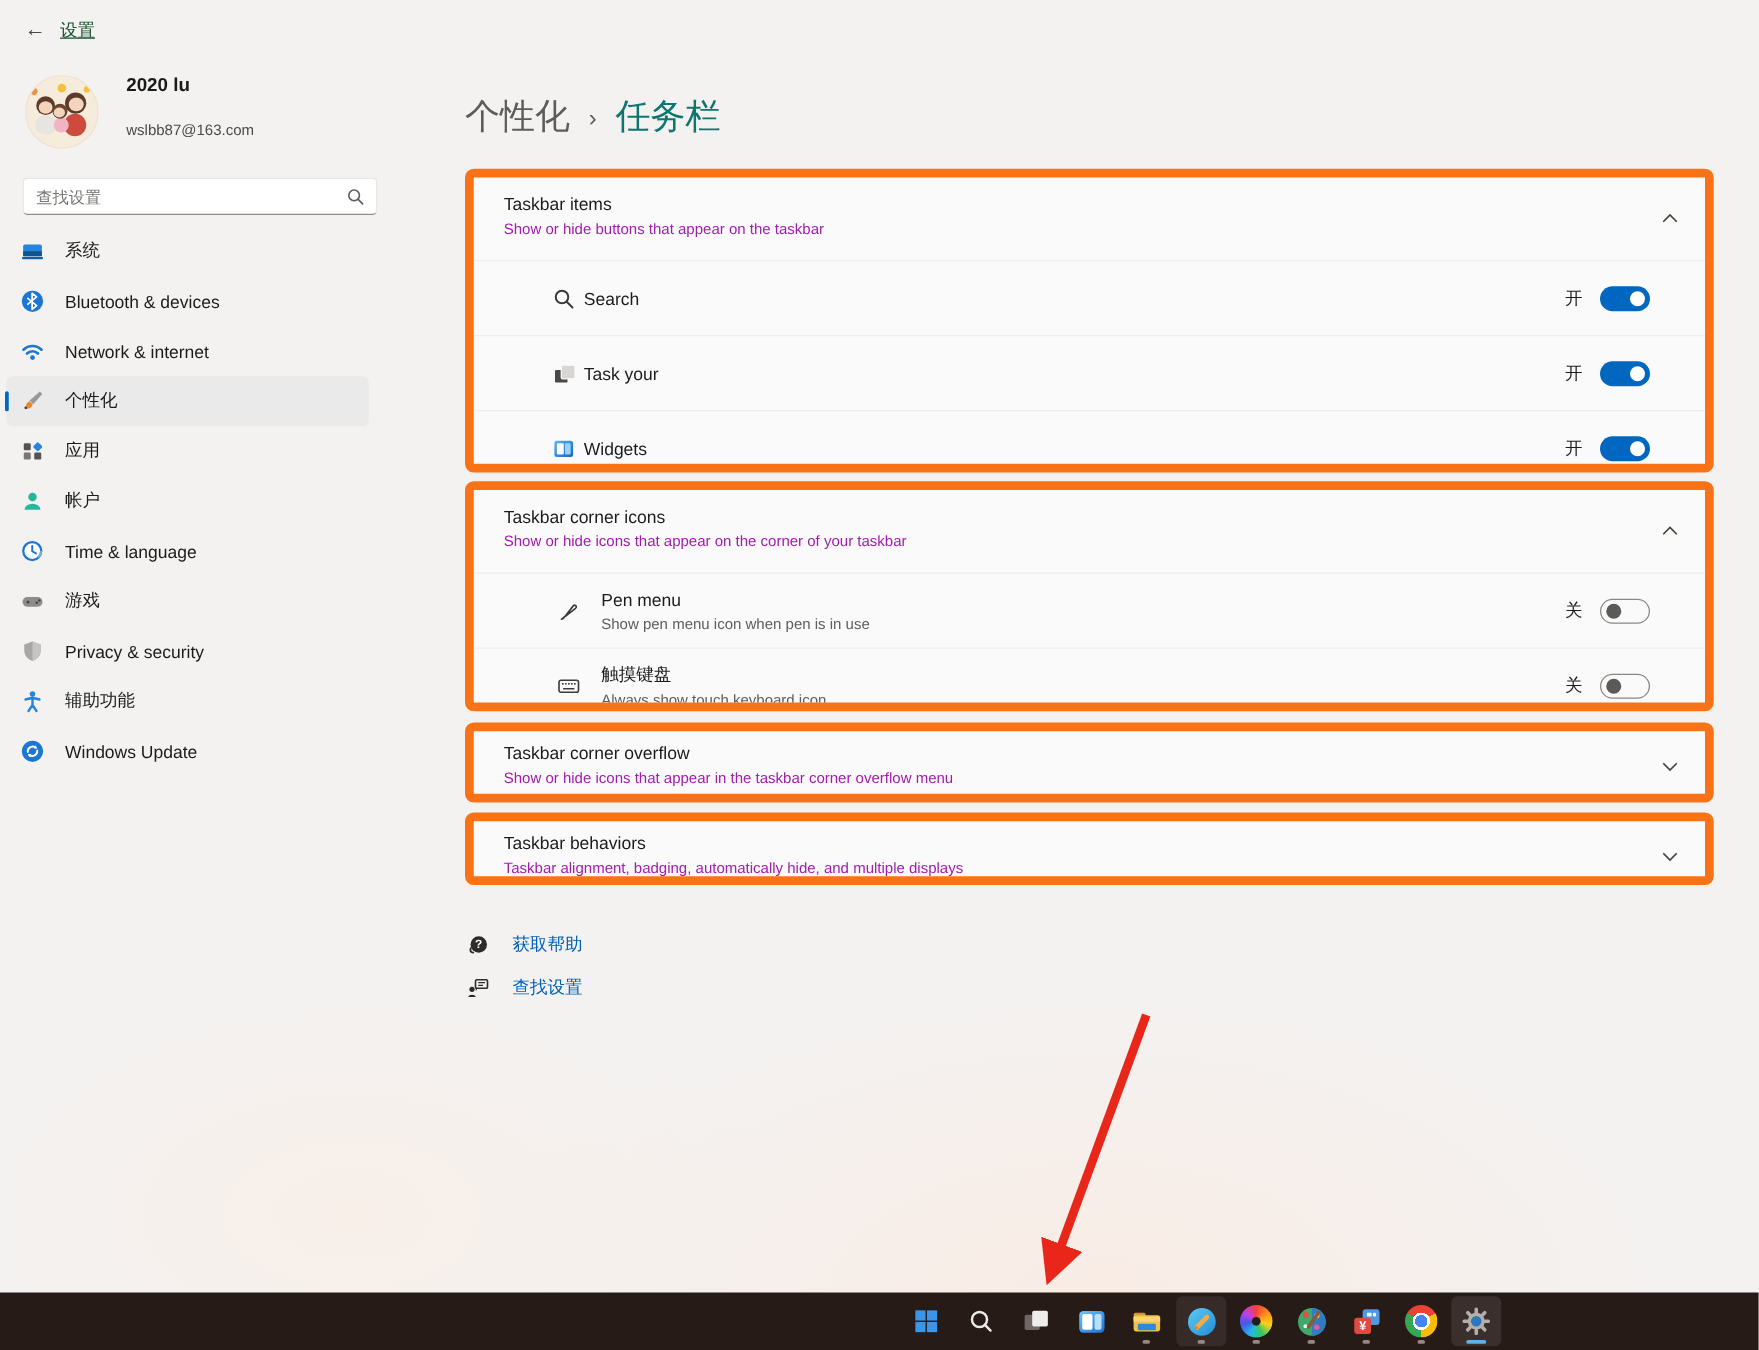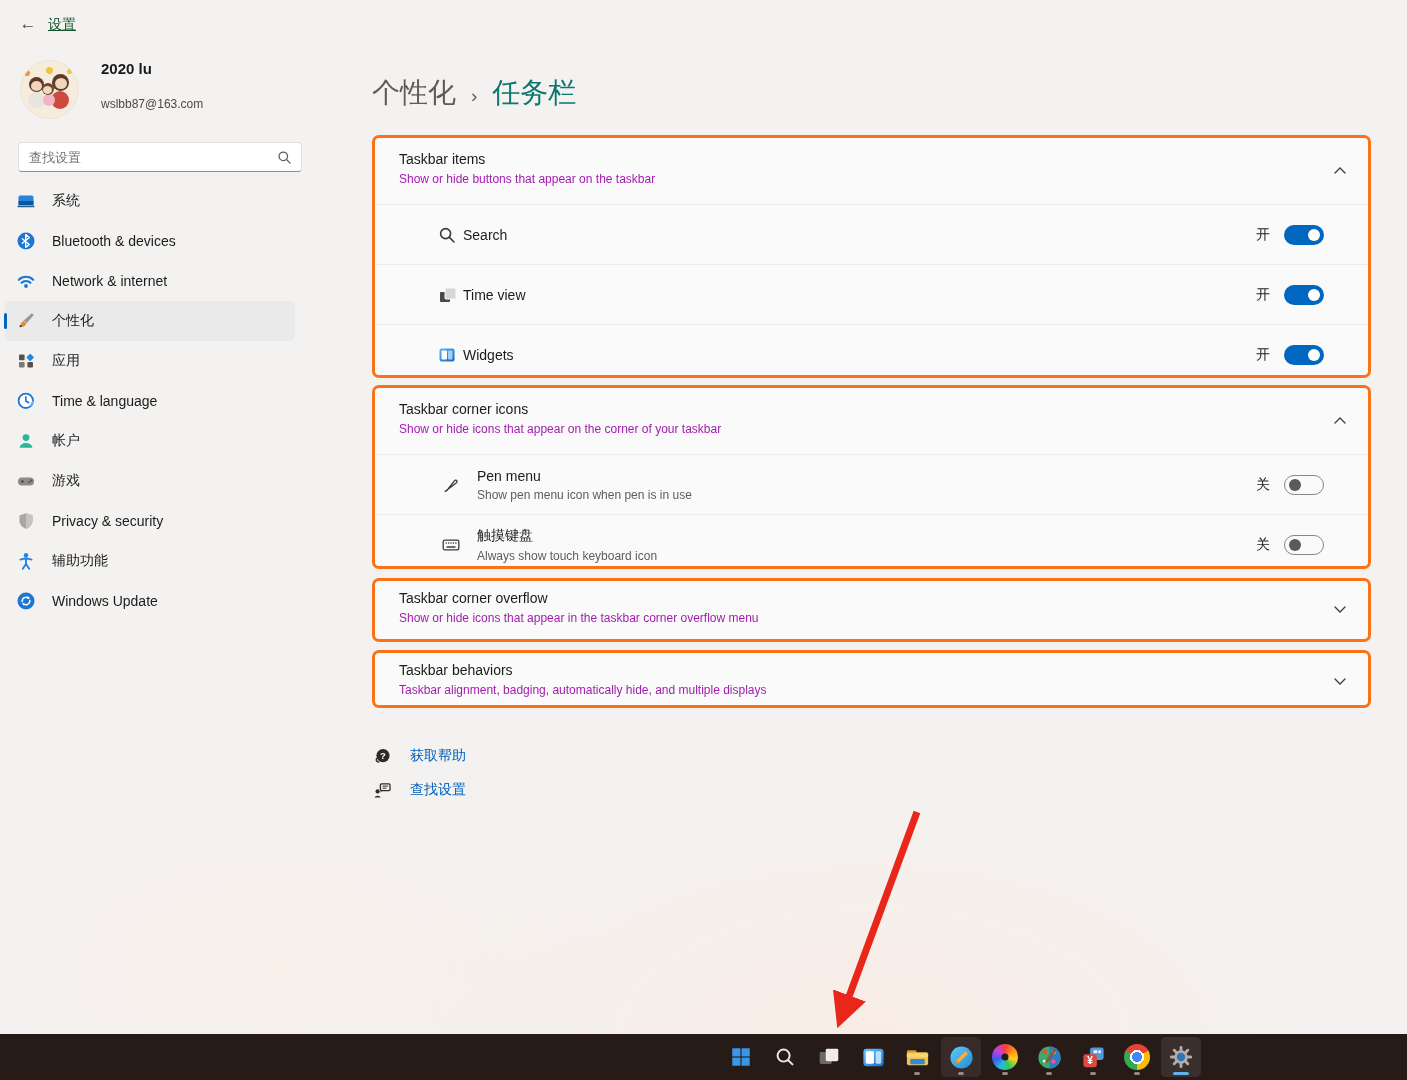--- a/index.html
+++ b/index.html
@@ -44,21 +44,21 @@
   .nav-item{height:40px;margin:0 5px;padding:0 11px;display:flex;align-items:center;gap:16px;
     border-radius:5px;font-size:14px;color:#1b1b1b;position:relative;cursor:default;}
   .nav-item.selected{background:#eaeaea;}
   .nav-item.selected::before{content:"";position:absolute;left:-1px;top:12px;width:3px;height:16px;border-radius:3px;background:#0067c0;}
   .nav-icon{width:20px;height:20px;flex:0 0 20px;display:flex;}
   
   .breadcrumb{position:absolute;left:372px;top:74px;display:flex;align-items:center;gap:15px;font-size:28px;}
   .bc-parent{color:#5f5b58;}
   .bc-sep{color:#5f5b58;font-size:19px;padding-top:5px;}
   .bc-current{color:#0f766e;}
-  .card{position:absolute;left:372px;width:999px;background:#fbfafa;border:3px solid #f97316;border-radius:7px;box-sizing:border-box;overflow:hidden;}
+  .card{position:absolute;left:372px;width:999px;background:#fbfafa;border:7px solid #f97316;border-radius:7px;box-sizing:border-box;overflow:hidden;}
   .card-header{position:relative;height:66px;box-sizing:border-box;padding:13px 24px 0 24px;}
   .card.small .card-header{height:56px;padding-top:9px;}
   .card-title{font-size:14px;color:#1b1b1b;}
   .card-sub{font-size:12px;color:#a21caf;margin-top:5px;}
   .chev{position:absolute;right:21px;top:50%;transform:translateY(-50%);width:14px;height:14px;}
   .setting-row{position:relative;height:59px;border-top:1px solid #efedeb;}
   .row-icon{position:absolute;left:62px;top:50%;transform:translateY(-50%);width:20px;height:20px;display:flex;}
   .row-icon.indent{left:66px;}
   .row-label{position:absolute;left:88px;top:50%;transform:translateY(-50%);font-size:14px;color:#1b1b1b;}
   .row-text{position:absolute;left:102px;top:50%;transform:translateY(-50%);}
@@ -181,35 +181,35 @@
           <rect x="3" y="11" width="5.6" height="5.6" rx="1" fill="#7a7774"></rect>
           <rect x="11.4" y="11" width="5.6" height="5.6" rx="1" fill="#55524f"></rect>
           <rect x="11.4" y="3.6" width="5.6" height="5.6" rx="1" fill="#2585dc" transform="rotate(45 14.2 6.4)"></rect>
         </svg>
       </span>
     <span class="nav-label">应用</span>
   </div>
   <div class="nav-item">
     <span class="nav-icon">
         <svg viewBox="0 0 20 20">
+          <circle cx="10" cy="6.6" r="3.4" fill="#28b79b"></circle>
+          <path d="M3.6 16.8 a6.4 4.8 0 0 1 12.8 0 z" fill="#28b79b"></path>
+        </svg>
+      </span>
+    <span class="nav-label">帐户</span>
+  </div>
+  <div class="nav-item">
+    <span class="nav-icon">
+        <svg viewBox="0 0 20 20">
           <circle cx="9.8" cy="9.8" r="7.2" fill="#ffffff" stroke="#1d76d2" stroke-width="1.8"></circle>
           <path d="M9.8 5.8 v4.2 l2.9 1.7" stroke="#1d76d2" stroke-width="1.6" fill="none" stroke-linecap="round"></path>
           <path d="M14.2 14.8 a7.2 7.2 0 0 0 2.8-5" stroke="#7ab1e4" stroke-width="1.8" fill="none"></path>
         </svg>
       </span>
     <span class="nav-label">Time &amp; language</span>
-  </div>
-  <div class="nav-item">
-    <span class="nav-icon">
-        <svg viewBox="0 0 20 20">
-          <circle cx="10" cy="6.6" r="3.4" fill="#28b79b"></circle>
-          <path d="M3.6 16.8 a6.4 4.8 0 0 1 12.8 0 z" fill="#28b79b"></path>
-        </svg>
-      </span>
-    <span class="nav-label">帐户</span>
   </div>
   <div class="nav-item">
     <span class="nav-icon">
         <svg viewBox="0 0 20 20">
           <rect x="2" y="6.6" width="16" height="7.8" rx="3.9" fill="#8e8b89"></rect>
           <circle cx="6.4" cy="10.5" r="1.2" fill="#474443"></circle>
           <circle cx="13.4" cy="11.2" r="1" fill="#474443"></circle>
           <circle cx="15.4" cy="9.4" r="1" fill="#474443"></circle>
         </svg>
       </span>
@@ -274,21 +274,21 @@
       <span class="toggle on"></span>
     </span>
   </div>
   <div class="setting-row">
     <span class="row-icon">
         <svg viewBox="0 0 20 20">
           <rect x="3" y="7" width="10" height="10" rx="1" fill="#4a4846"></rect>
           <rect x="8" y="3" width="11" height="11" rx="1" fill="#d8d6d4" stroke="#fbfafa" stroke-width="1"></rect>
         </svg>
       </span>
-    <span class="row-label">Time view</span>
+    <span class="row-label">Task your</span>
     <span class="row-right">
       <span class="state-label">开</span>
       <span class="toggle on"></span>
     </span>
   </div>
   <div class="setting-row">
     <span class="row-icon">
         <svg viewBox="0 0 20 20">
           <defs>
             <linearGradient id="wg" x1="0" y1="0" x2="1" y2="1">

